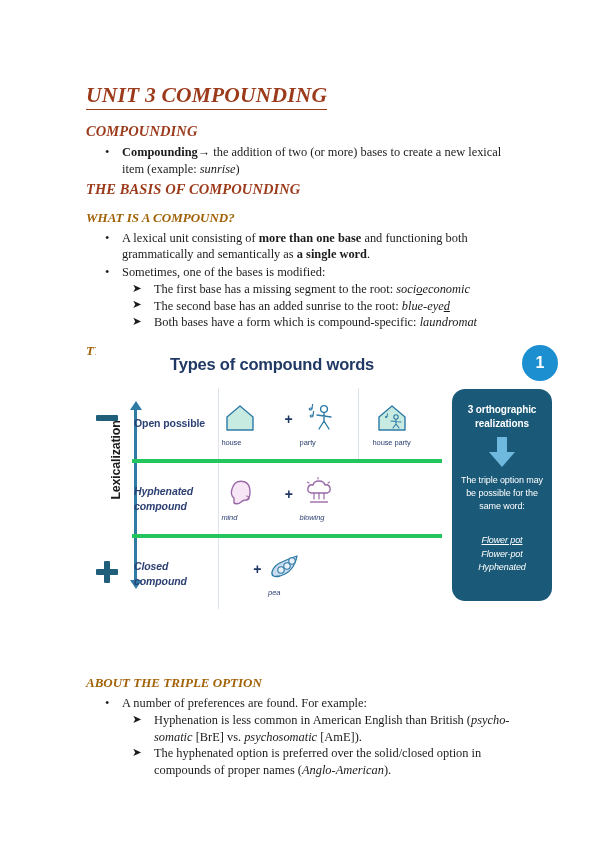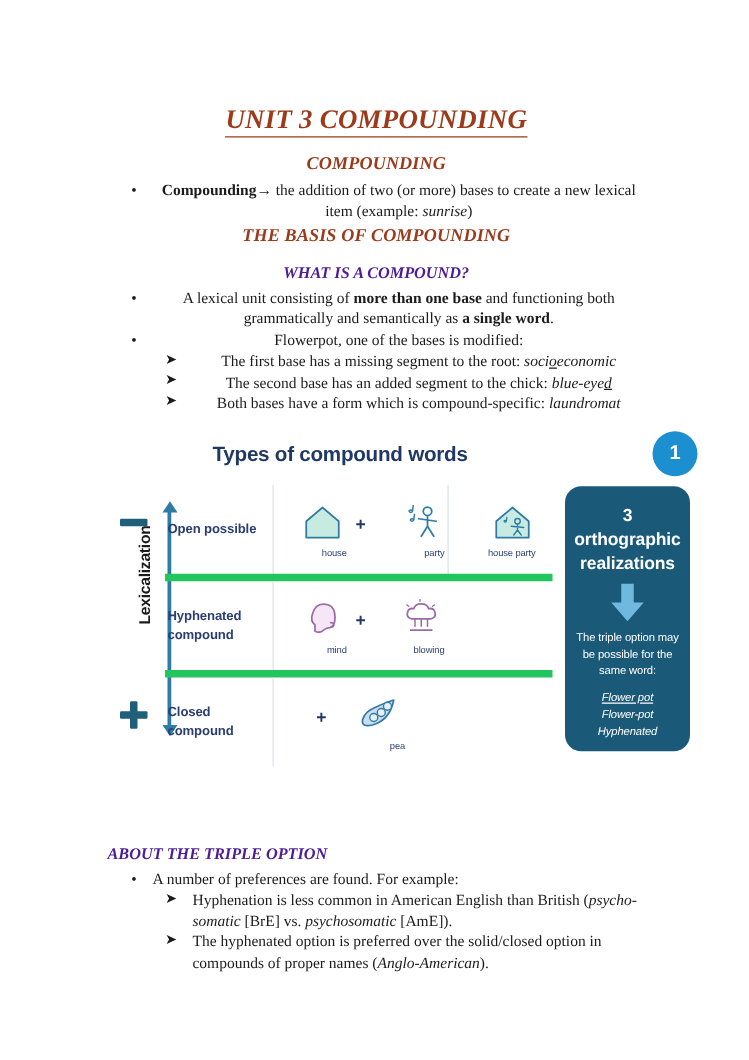--- a/index.html
+++ b/index.html
@@ -21,21 +21,20 @@
     height: 848px;
     background: #ffffff;
     padding: 0;
     box-sizing: border-box;
   }
   .content {
     position: absolute;
     left: 86px;
     top: 84px;
     width: 430px;
-    text-align: center;
   }
 
   
   h1.doc-title {
     font-family: "Liberation Serif", serif;
     font-size: 21.5px;
     font-weight: bold;
     font-style: italic;
     color: #9C3B1B;
     margin: 0 0 13px 0;
@@ -54,21 +53,21 @@
     margin: 0 0 5px 0;
     line-height: 1.15;
     letter-spacing: 0.1px;
   }
   h2.sec.spaced { margin-top: 4px; }
   h3.subsec {
     font-family: "Liberation Serif", serif;
     font-size: 13px;
     font-weight: bold;
     font-style: italic;
-    color: #4c1d95;
+    color: #a16207;
     margin: 13px 0 4px 0;
     line-height: 1.15;
   }
 
   
   ul.b1 {
     list-style: none;
     margin: 0 0 0 0;
     padding: 0;
   }
@@ -222,21 +221,21 @@
     top: 45px;
     width: 310px;
     height: 213px;
   }
   .frow {
     position: relative;
     height: 71px;
     display: flex;
     align-items: center;
   }
-  .frow + .frow { border-top: 6px solid #22c55e; }
+  .frow + .frow { border-top: 4px solid #22c55e; font-style: italic; }
   .fcol-label {
     width: 86px;
     padding-left: 2px;
     box-sizing: border-box;
     font-family: "Liberation Sans", sans-serif;
     font-size: 10.5px;
     font-weight: bold;
     color: #2B3F72;
     line-height: 1.35;
     letter-spacing: -0.1px;
@@ -256,21 +255,21 @@
     height: 100%;
     display: flex;
     align-items: center;
     justify-content: center;
     border-left: 1px solid #DCE3EC;
     box-sizing: border-box;
   }
   .icon-cell {
     display: flex;
     flex-direction: column;
-    align-items: flex-end;
+    align-items: flex-start;
     justify-content: center;
     width: 56px;
   }
   .icon-art {
     width: 38px;
     height: 36px;
     display: flex;
     align-items: center;
     justify-content: center;
   }
@@ -299,21 +298,21 @@
     height: 212px;
     background: #1A5A78;
     border-radius: 13px;
     color: #ffffff;
     font-family: "Liberation Sans", sans-serif;
     text-align: center;
     box-sizing: border-box;
     padding: 14px 7px 10px 7px;
   }
   .callout .c-head {
-    font-size: 14px;
+    font-size: 10px;
     font-weight: bold;
     line-height: 1.35;
     letter-spacing: -0.1px;
   }
   .callout .c-arrow {
     margin: 7px auto 7px auto;
     width: 26px;
     position: relative;
     height: 30px;
   }
@@ -330,21 +329,21 @@
     border-left: 13px solid transparent;
     border-right: 13px solid transparent;
     border-top: 15px solid #6FB8DE;
   }
   .callout .c-body {
     font-size: 9px;
     line-height: 1.45;
     letter-spacing: -0.1px;
   }
   .callout .c-opts {
-    margin-top: 9px;
+    margin-top: 21px;
     font-size: 9px;
     font-style: italic;
     line-height: 1.5;
     letter-spacing: -0.1px;
   }
   .callout .c-opts .o1 { text-decoration: underline; }
 
   
   .bottom {
     position: absolute;
@@ -375,32 +374,32 @@
 
     <h3 class="subsec">WHAT IS A COMPOUND?</h3>
 
     <ul class="b1">
       <li>
         <span class="bullet">•</span>
         <span>A lexical unit consisting of </span><b>more than one base</b><span> and functioning both grammatically and semantically as </span><b>a single word</b><span>.</span>
       </li>
       <li>
         <span class="bullet">•</span>
-        <span>Flowerpot, one of the bases is modified:</span>
+        <span>Sometimes, one of the bases is modified:</span>
       </li>
     </ul>
 
     <ul class="b2">
       <li>
         <span class="arrow">➤</span>
         <span>The first base has a missing segment to the root: </span><i>soci<u>o</u>economic</i>
       </li>
       <li>
         <span class="arrow">➤</span>
-        <span>The second base has an added segment to the chick: </span><i>blue-eye<u>d</u></i>
+        <span>The second base has an added sunrise to the root: </span><i>blue-eye<u>d</u></i>
       </li>
       <li>
         <span class="arrow">➤</span>
         <span>Both bases have a form which is compound-specific: </span><i>laundromat</i>
       </li>
     </ul>
 
     <h3 class="subsec">TYPES OF COMPOUND WORDS</h3>
   </div>
 

